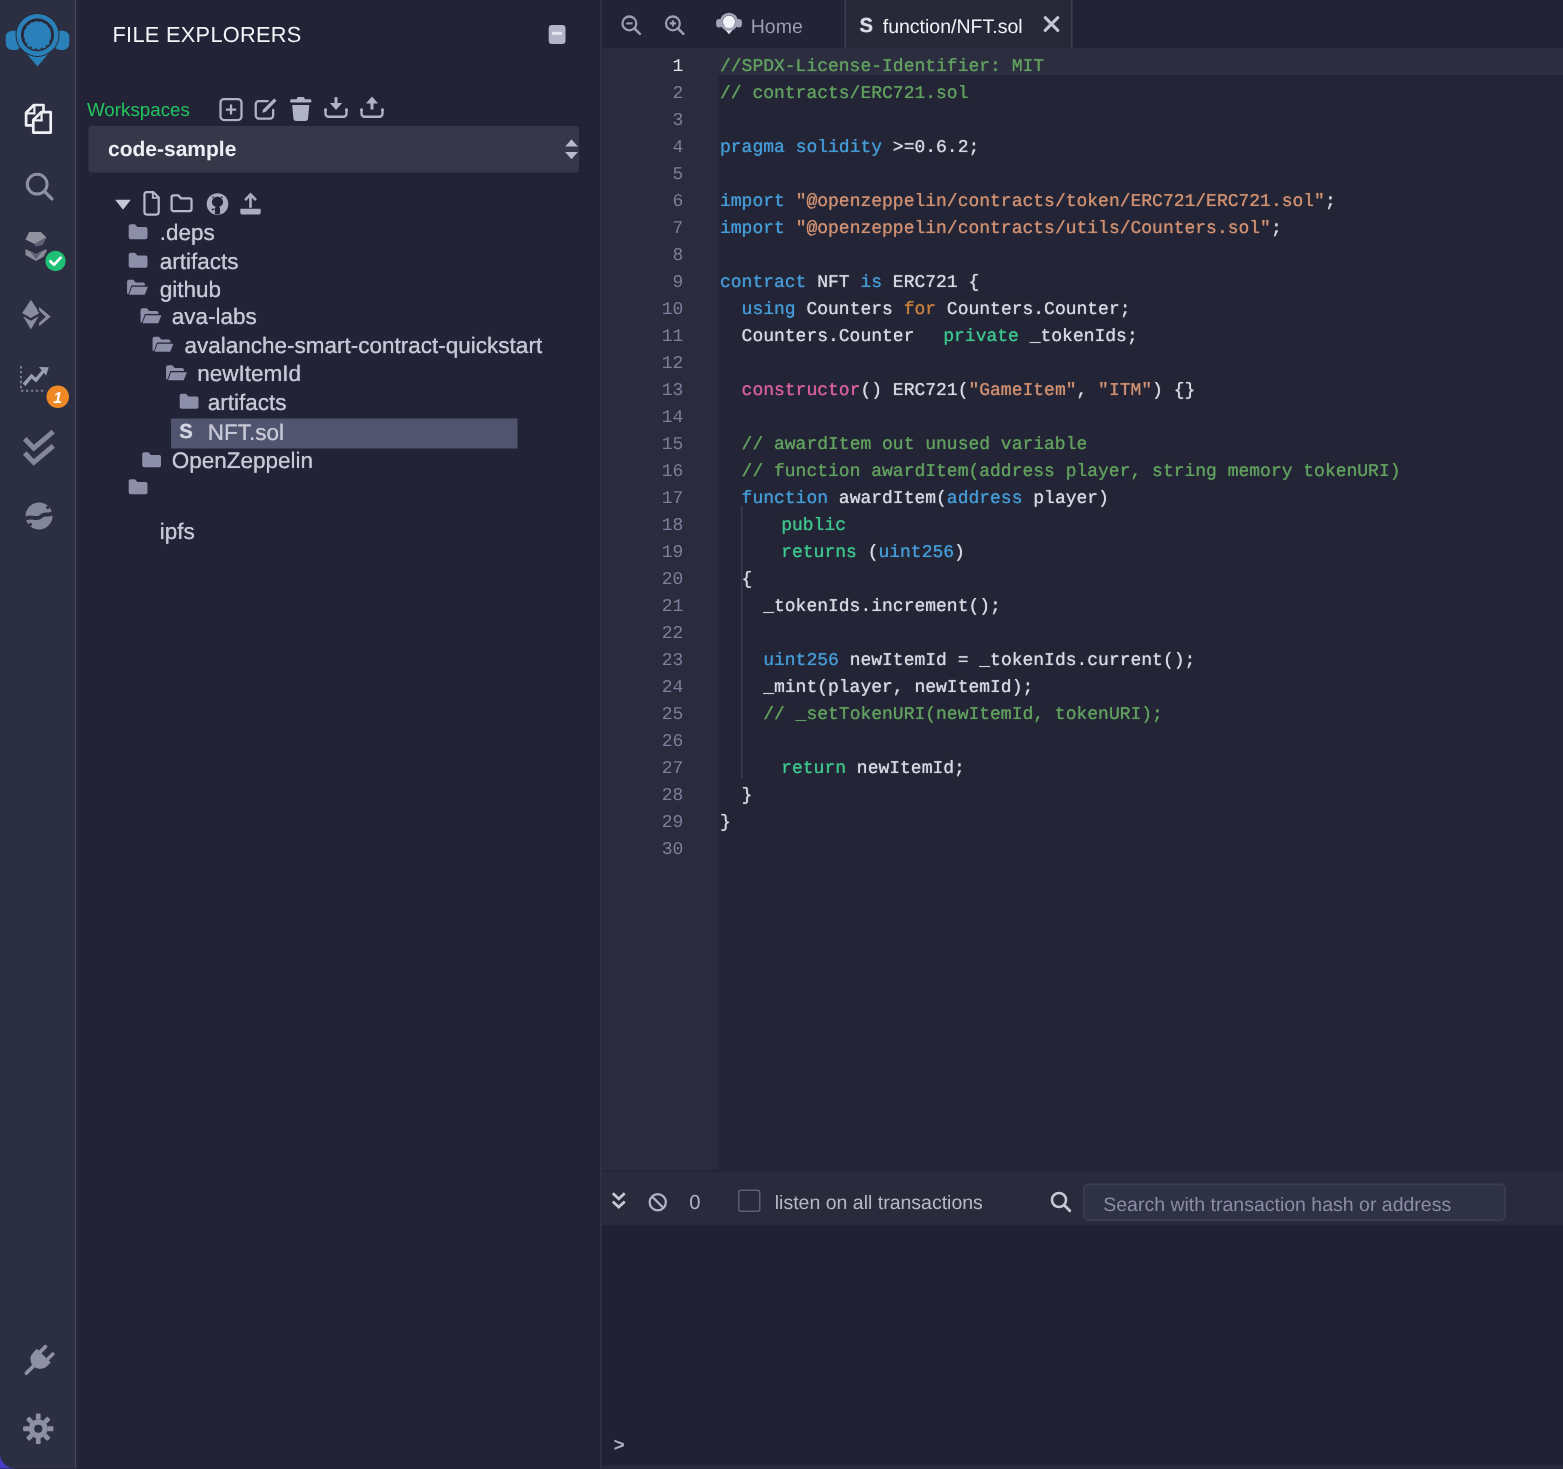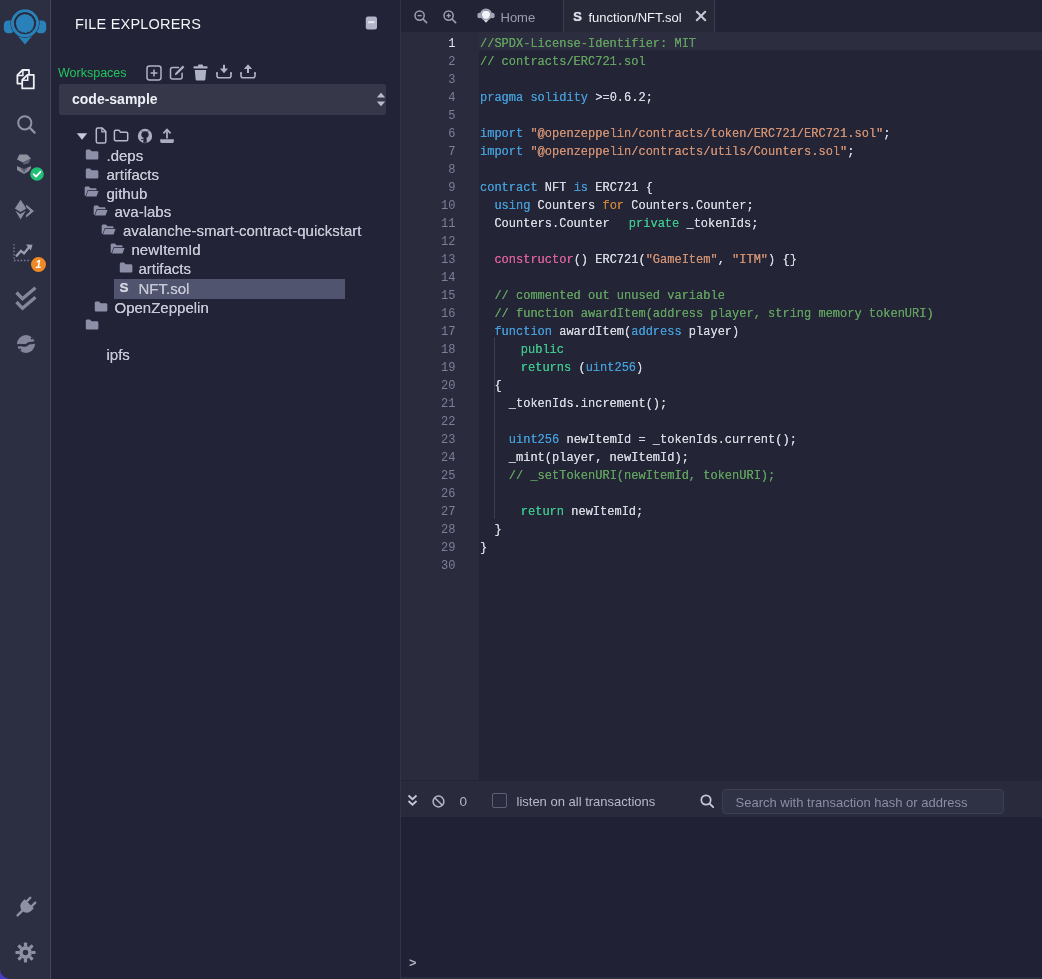--- a/index.html
+++ b/index.html
@@ -299,21 +299,21 @@
 
 <span class="k">import</span> <span class="s">"@openzeppelin/contracts/token/ERC721/ERC721.sol"</span>;
 <span class="k">import</span> <span class="s">"@openzeppelin/contracts/utils/Counters.sol"</span>;
 
 <span class="k">contract</span> NFT <span class="k">is</span> ERC721 {
   <span class="k">using</span> Counters <span class="o">for</span> Counters.Counter;
   Counters.Counter <span class="g">private</span> _tokenIds;
 
   <span class="p">constructor</span>() ERC721(<span class="s">"GameItem"</span>, <span class="s">"ITM"</span>) {}
 
-  <span class="c">// commented out unused variable</span>
+  <span class="c">// awardItem out unused variable</span>
   <span class="c">// function awardItem(address player, string memory tokenURI)</span>
   <span class="k">function</span> awardItem(<span class="k">address</span> player)
     <span class="g">public</span>
     <span class="g">returns</span> (<span class="k">uint256</span>)
   {
     _tokenIds.increment();
 
     <span class="k">uint256</span> newItemId = _tokenIds.current();
     _mint(player, newItemId);
     <span class="c">// _setTokenURI(newItemId, tokenURI);</span>

